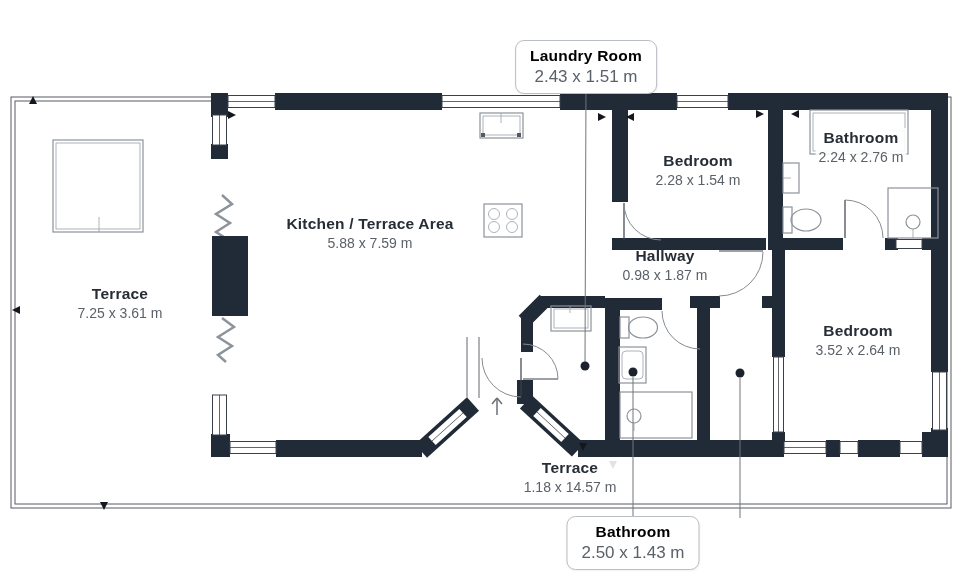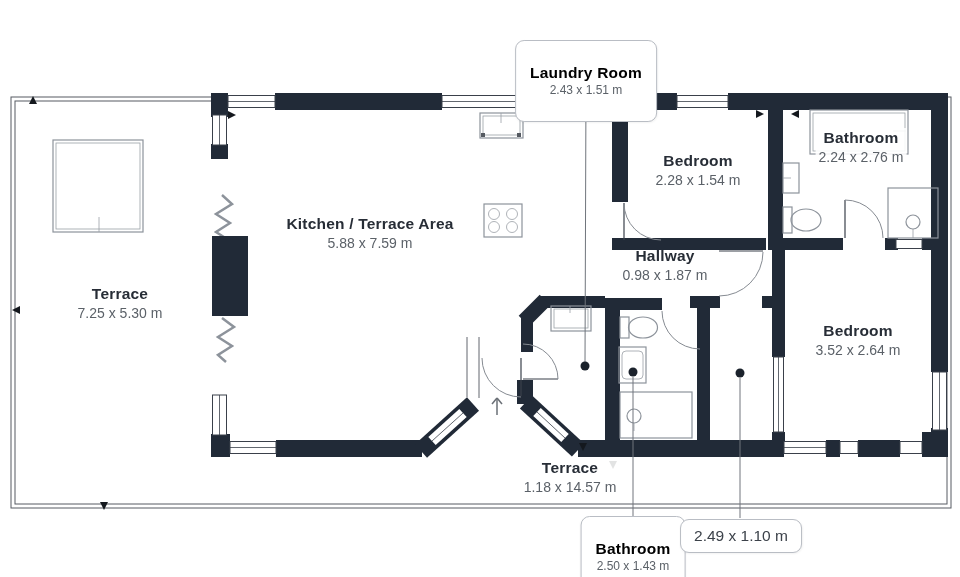--- a/index.html
+++ b/index.html
@@ -5,24 +5,24 @@
   html,body{margin:0;padding:0;background:#ffffff;}
   #stage{position:relative;width:960px;height:577px;background:#ffffff;overflow:hidden;
          font-family:"Liberation Sans", sans-serif;}
   #plan-svg{position:absolute;left:0;top:0;}
   .room-label{position:absolute;transform:translateX(-50%);text-align:center;
               color:#272d36;line-height:1.3;white-space:nowrap;z-index:5;}
   .room-name{font-weight:bold;font-size:15.5px;letter-spacing:.2px;display:block;}
   .room-dims{font-size:14px;color:#5b6168;display:block;}
   .halo .room-name,.halo .room-dims{background:rgba(255,255,255,.88);padding:0 3px;}
   .callout{position:absolute;transform:translateX(-50%);background:#ffffff;
-           border:1.5px solid #b9bdc4;border-radius:9px;padding:22px 14px;text-align:center;
+           border:1.5px solid #b9bdc4;border-radius:9px;padding:5px 14px;text-align:center;
            line-height:1.3;white-space:nowrap;z-index:6;box-shadow:0 1px 2px rgba(0,0,0,.05);}
   .callout .room-name{font-size:15.5px;}
-  .callout .room-dims{font-size:12px;}
+  .callout .room-dims{font-size:17px;}
   .wall{fill:#212a37;}
   .win{fill:#ffffff;stroke:#3a404a;stroke-width:1;}
   .winline{stroke:#3a404a;stroke-width:.8;}
   .fx{fill:none;stroke:#8d939b;stroke-width:1.2;}
   .fx2{fill:none;stroke:#9aa0a6;stroke-width:.8;}
   .door{fill:none;stroke:#868b92;stroke-width:1;}
   .leaf{stroke:#3a404a;stroke-width:1.2;}
   .leader{stroke:#70757c;stroke-width:1;}
   .dot{fill:#1b222c;}
   .bnd{fill:none;stroke:#565b63;stroke-width:1;}
@@ -239,21 +239,21 @@
   </g>
 </svg>
 
 <div class="room-label" style="left:370px;top:214px;">
   <span class="room-name">Kitchen / Terrace Area</span>
   <span class="room-dims">5.88 x 7.59 m</span>
 </div>
 
 <div class="room-label" style="left:120px;top:284px;">
   <span class="room-name">Terrace</span>
-  <span class="room-dims">7.25 x 5.30 m</span>
+  <span class="room-dims">7.25 x 3.61 m</span>
 </div>
 
 <div class="room-label halo" style="left:570px;top:458px;">
   <span class="room-name">Terrace</span>
   <span class="room-dims">1.18 x 14.57 m</span>
 </div>
 
 <div class="room-label" style="left:698px;top:151px;">
   <span class="room-name">Bedroom</span>
   <span class="room-dims">2.28 x 1.54 m</span>
@@ -277,17 +277,14 @@
 <div class="callout" style="left:586px;top:40px;">
   <span class="room-name">Laundry Room</span>
   <span class="room-dims">2.43 x 1.51 m</span>
 </div>
 
 <div class="callout" style="left:633px;top:516px;">
   <span class="room-name">Bathroom</span>
   <span class="room-dims">2.50 x 1.43 m</span>
 </div>
 
-<div class="callout" style="left:741px;top:519px;padding:6px 13px;">
-  <span class="room-dims" style="font-size:15.5px;color:#3c424a;">2.49 x 1.10 m</span>
-</div>
 
 </div>
 
 </body></html>

